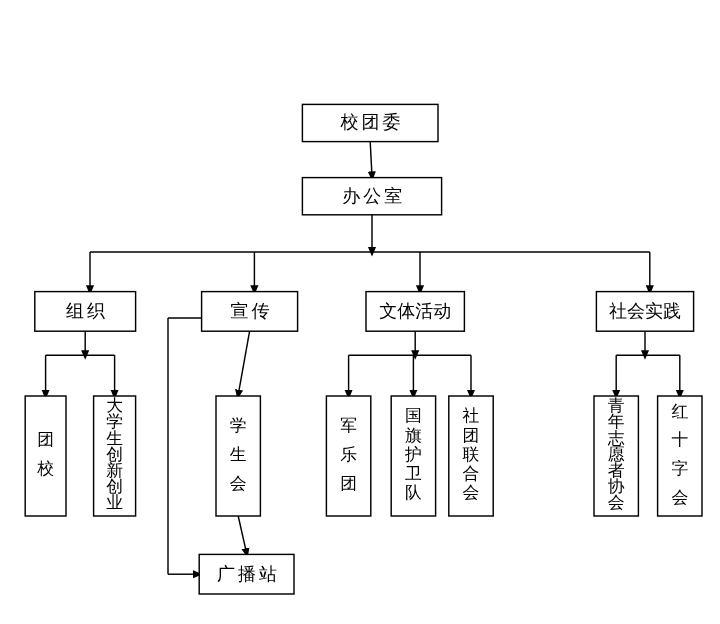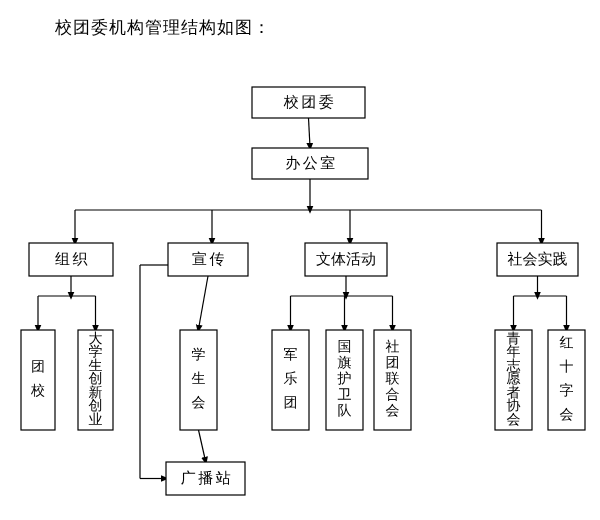--- a/index.html
+++ b/index.html
@@ -64,21 +64,20 @@
     fill: #000000;
     font-size: 14px;
     text-anchor: middle;
   }
 </style>
 </head>
 <body>
 
 <div id="page-root">
 
-  <div class="caption">校团委机构管理结构如图：</div>
 
   <svg class="diagram" viewBox="0 0 600 520">
     <defs>
       <marker id="arrowhead" markerWidth="9" markerHeight="9" refX="4.2" refY="4" orient="auto" markerUnits="userSpaceOnUse">
         <path d="M0,0.6 L8,4 L0,7.4 z" fill="#000000"></path>
       </marker>
     </defs>
     <g id="edge-layer">
         <line x1="308.5" y1="118" x2="310" y2="147" class="conn" marker-end="url(#arrowhead)"></line>
         <line x1="310" y1="179" x2="310" y2="210" class="conn" marker-end="url(#arrowhead)"></line>

